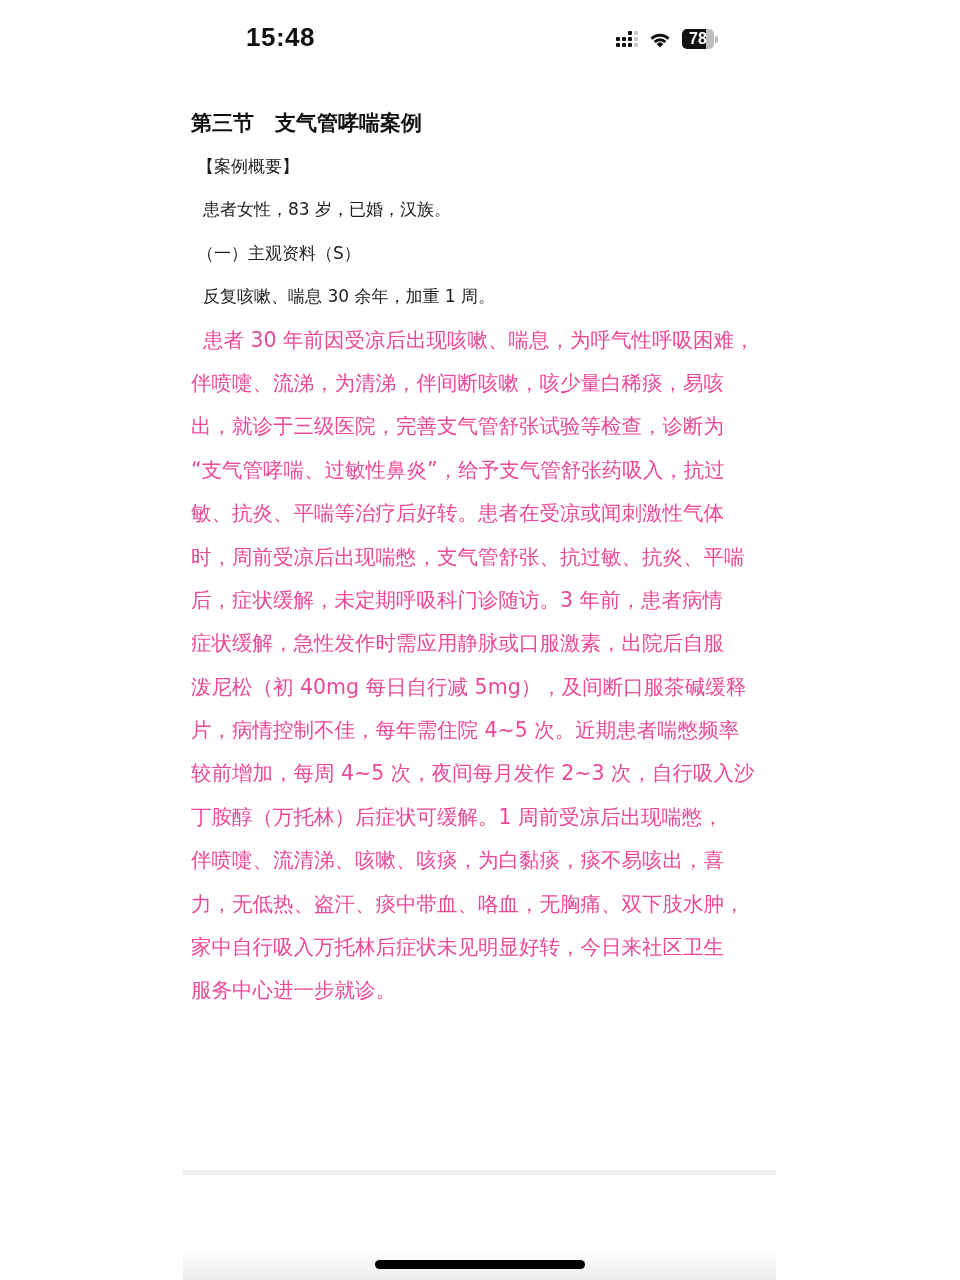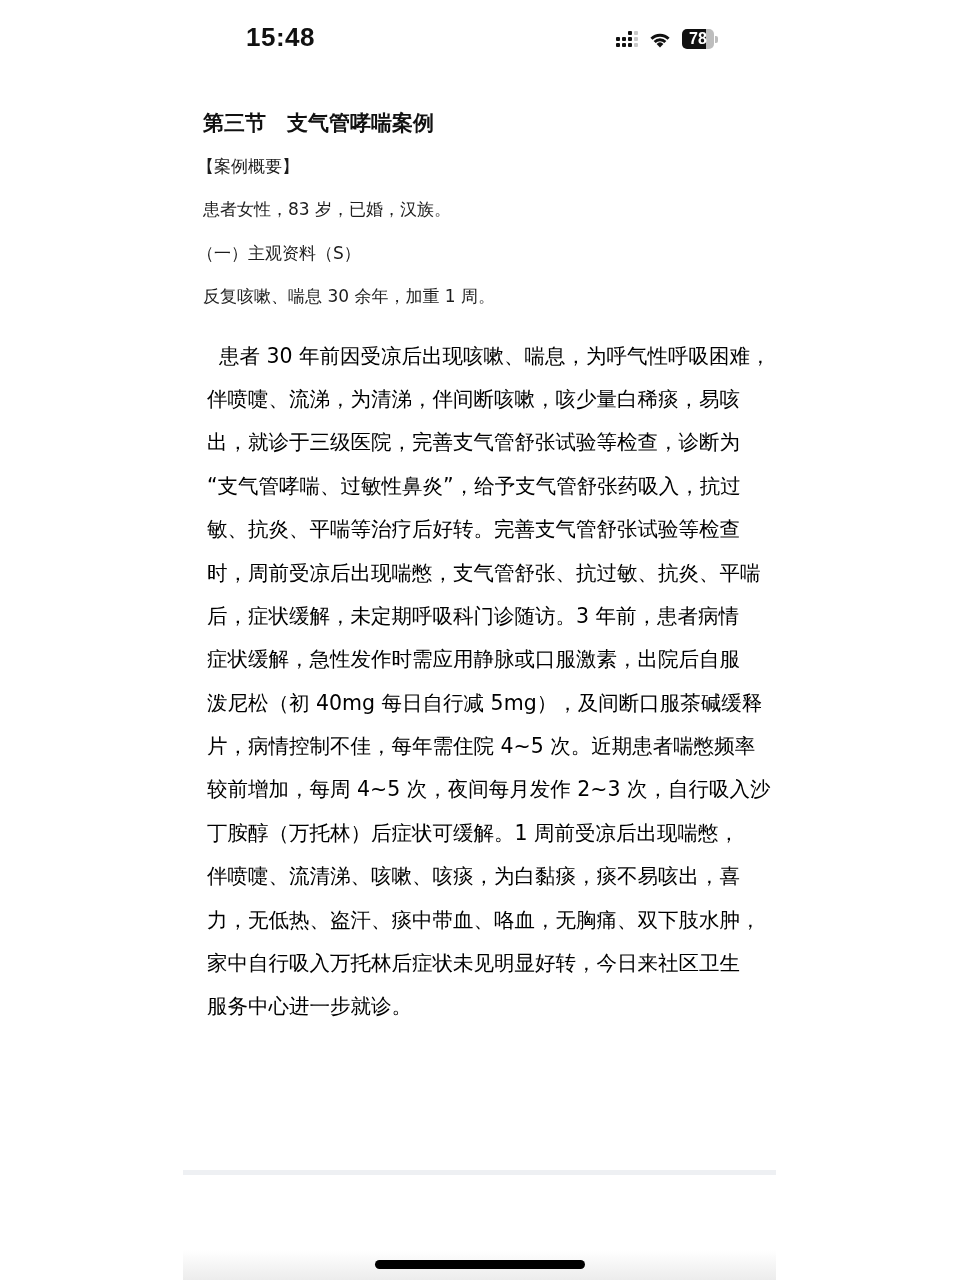--- a/index.html
+++ b/index.html
@@ -80,38 +80,37 @@
       left: 191px; top: 102px;
       width: 580px;
     }
     .doc-title {
       font-size: 21px;
       font-weight: bold;
       height: 43px;
       line-height: 43px;
       white-space: pre;
       color: #111;
-      margin-left: 12px;
     }
     .doc-line {
       font-size: 17px;
       height: 43.4px;
       line-height: 43.4px;
       white-space: nowrap;
       color: #1c1c1c;
     }
     .indent-1 { padding-left: 6px; }
     .indent-2 { padding-left: 12px; }
     .para {
       font-size: 20.5px;
       line-height: 43.4px;
       text-align: justify;
       text-align-last: left;
-      color: #000000;
-      margin: 16px;
+      color: #ec4899;
+      margin: 0;
     }
     .para-line {
       display: block;
       white-space: nowrap;
       height: 43.4px;
     }
     .divider {
       position: absolute;
       left: 183px; top: 1170px;
       width: 593px; height: 5px;
@@ -169,21 +168,21 @@
   <div class="doc-title">第三节　支气管哮喘案例</div>
   <div class="doc-line indent-1">【案例概要】</div>
   <div class="doc-line indent-2">患者女性，83 岁，已婚，汉族。</div>
   <div class="doc-line indent-1">（一）主观资料（S）</div>
   <div class="doc-line indent-2">反复咳嗽、喘息 30 余年，加重 1 周。</div>
   <div class="para">
     <span class="para-line indent-2"> 患者 30 年前因受凉后出现咳嗽、喘息，为呼气性呼吸困难，</span>
     <span class="para-line">伴喷嚏、流涕，为清涕，伴间断咳嗽，咳少量白稀痰，易咳</span>
     <span class="para-line">出，就诊于三级医院，完善支气管舒张试验等检查，诊断为</span>
     <span class="para-line">“支气管哮喘、过敏性鼻炎”，给予支气管舒张药吸入，抗过</span>
-    <span class="para-line">敏、抗炎、平喘等治疗后好转。完善支气管舒张试验等检查</span>
+    <span class="para-line">敏、抗炎、平喘等治疗后好转。患者在受凉或闻刺激性气体</span>
     <span class="para-line">时，周前受凉后出现喘憋，支气管舒张、抗过敏、抗炎、平喘</span>
     <span class="para-line">后，症状缓解，未定期呼吸科门诊随访。3 年前，患者病情</span>
     <span class="para-line">症状缓解，急性发作时需应用静脉或口服激素，出院后自服</span>
     <span class="para-line">泼尼松（初 40mg 每日自行减 5mg），及间断口服茶碱缓释</span>
     <span class="para-line">片，病情控制不佳，每年需住院 4~5 次。近期患者喘憋频率</span>
     <span class="para-line">较前增加，每周 4~5 次，夜间每月发作 2~3 次，自行吸入沙</span>
     <span class="para-line">丁胺醇（万托林）后症状可缓解。1 周前受凉后出现喘憋，</span>
     <span class="para-line">伴喷嚏、流清涕、咳嗽、咳痰，为白黏痰，痰不易咳出，喜</span>
     <span class="para-line">力，无低热、盗汗、痰中带血、咯血，无胸痛、双下肢水肿，</span>
     <span class="para-line">家中自行吸入万托林后症状未见明显好转，今日来社区卫生</span>

